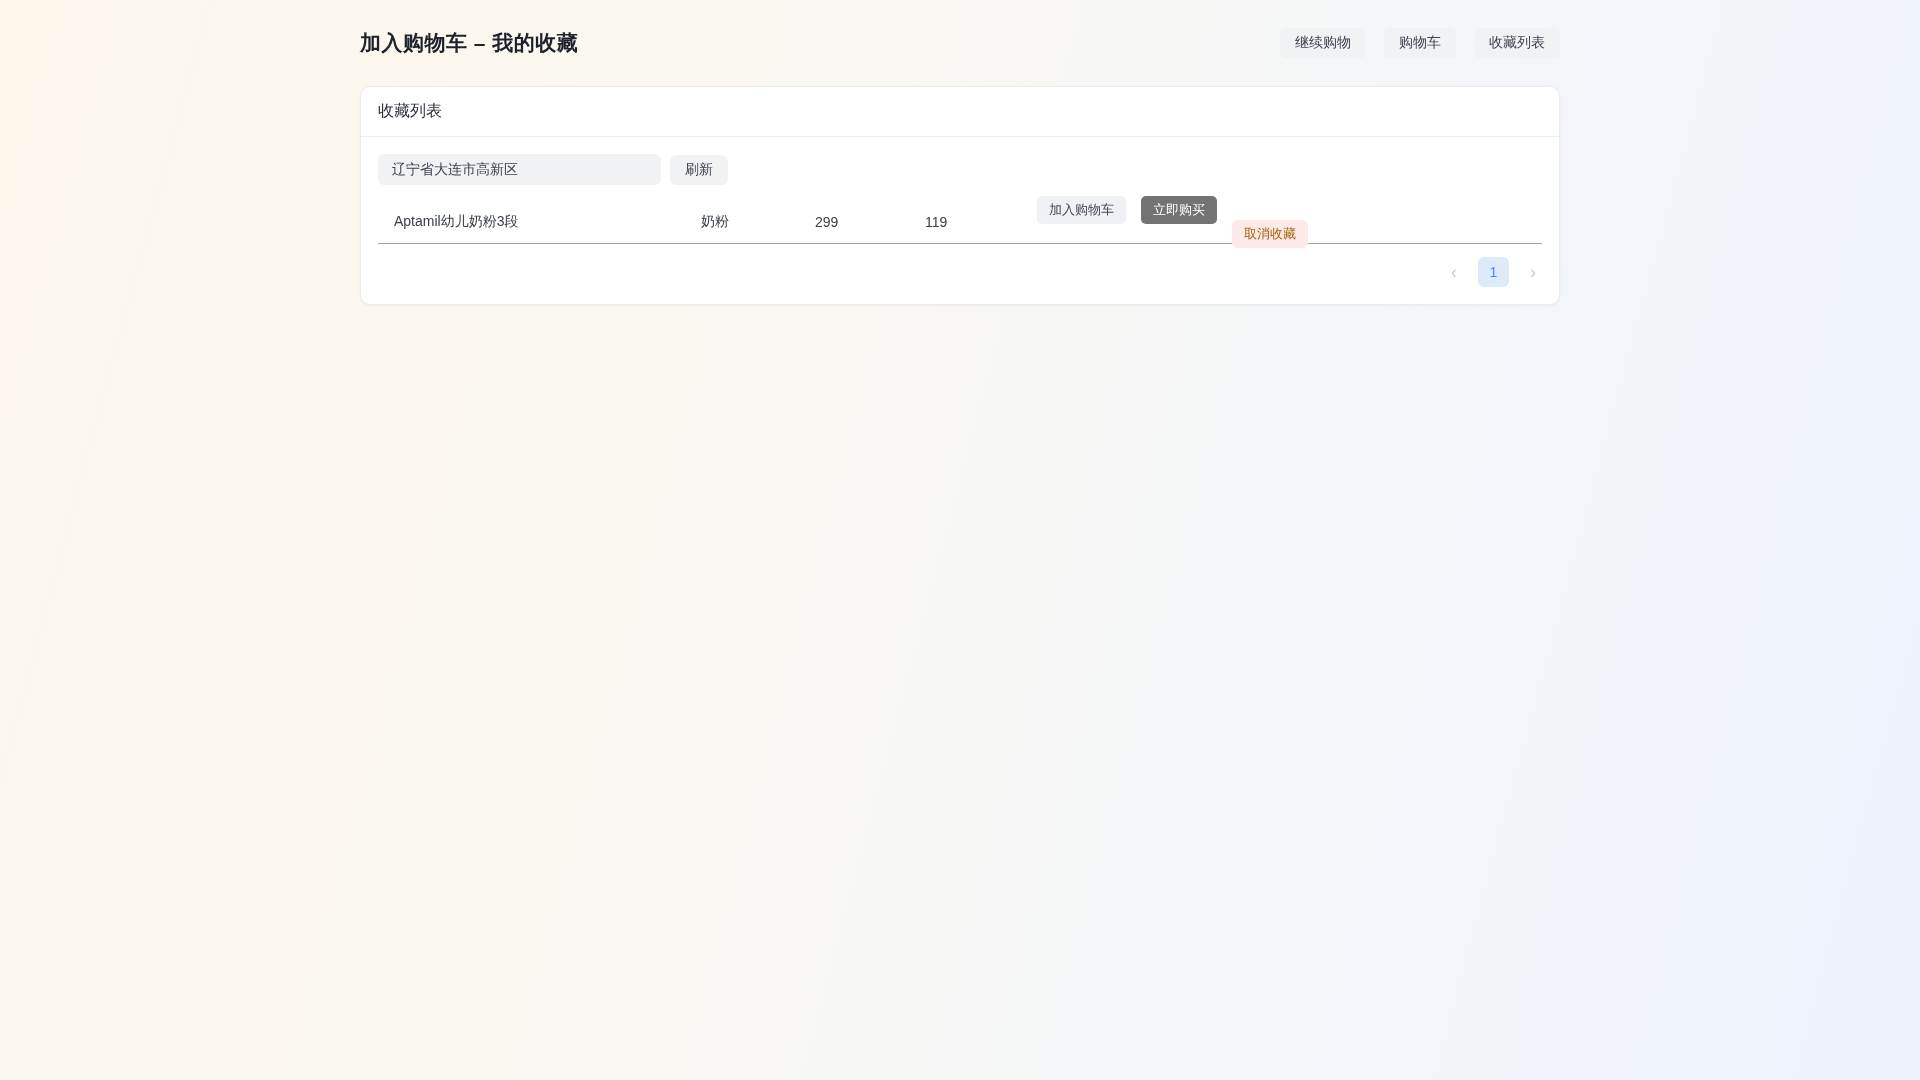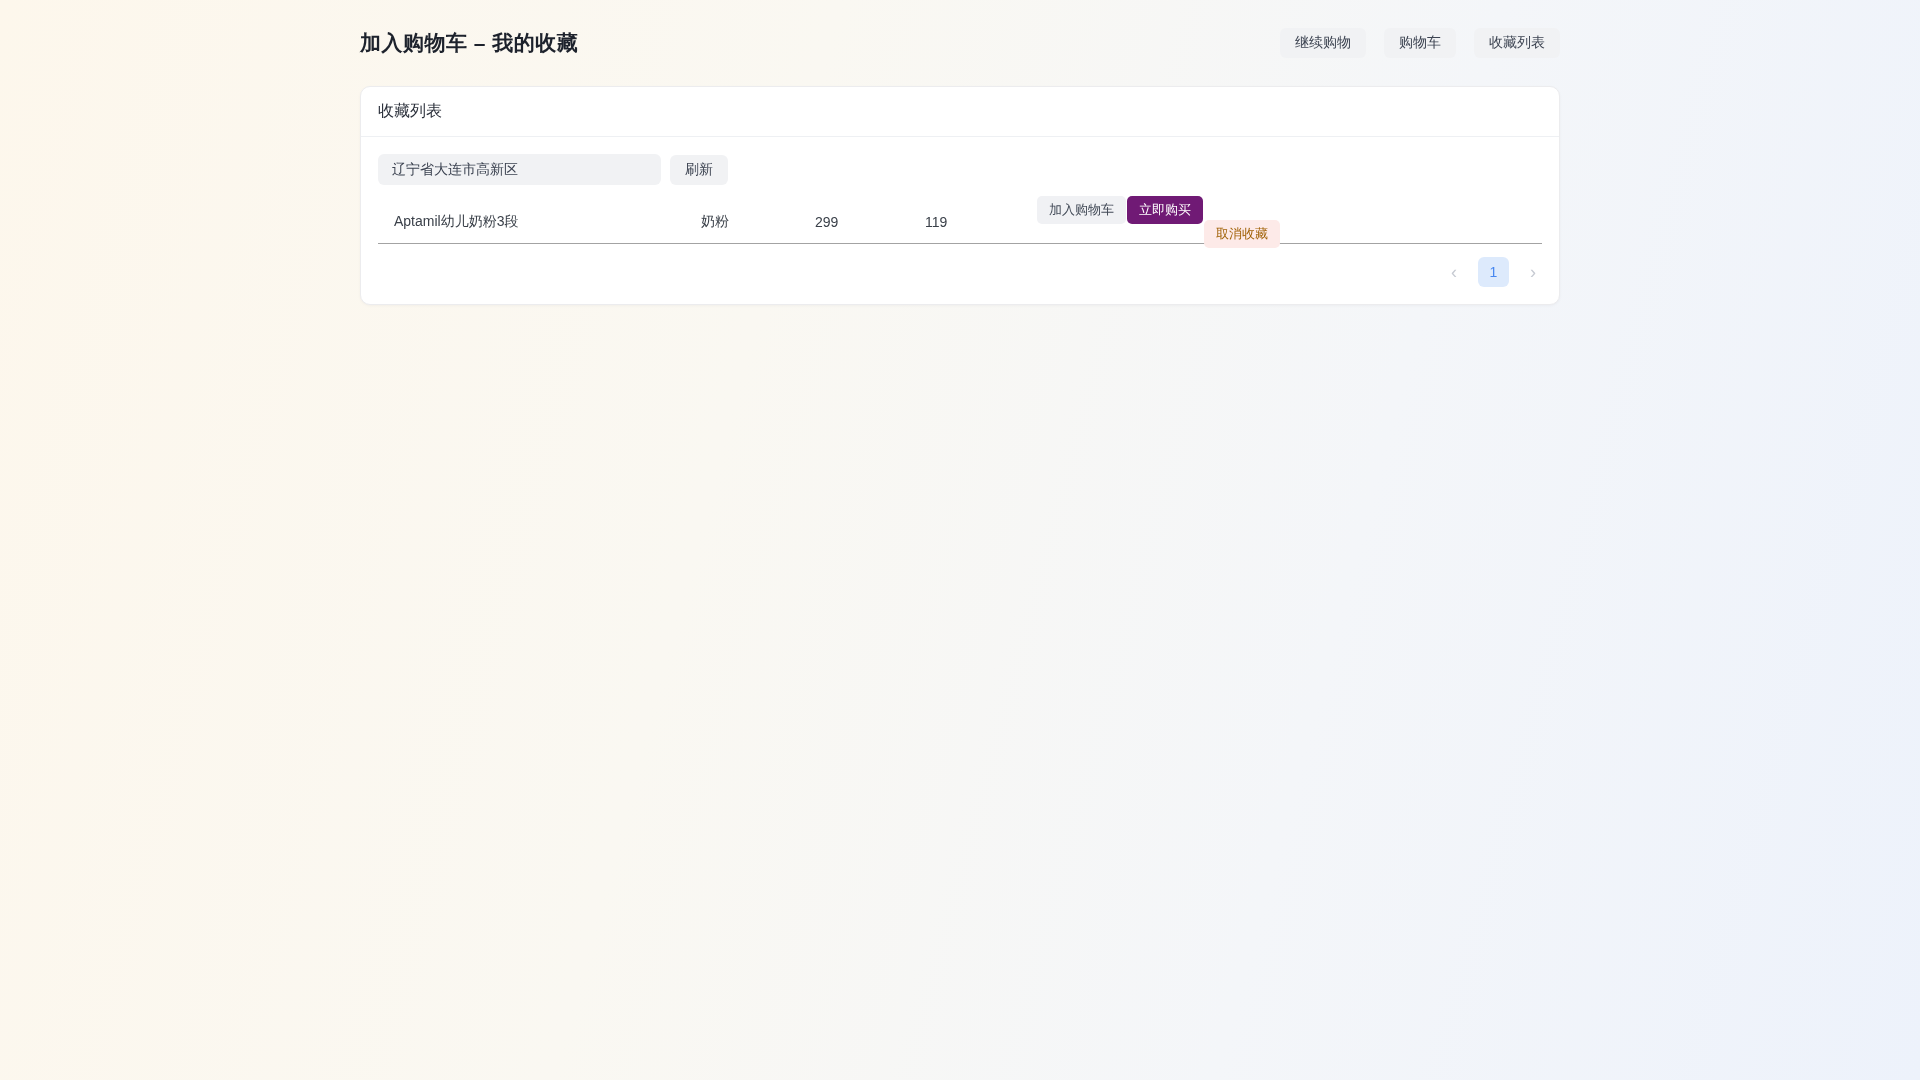--- a/index.html
+++ b/index.html
@@ -103,29 +103,29 @@
     color: #3a4049;
     padding: 0 16px;
     display: flex;
     align-items: center;
   }
   .col-name  { width: 307px; }
   .col-cat   { width: 114px; }
   .col-price { width: 110px; }
   .col-stock { width: 112px; }
   .col-ops   { flex: 1; }
-  .ops-group { display: flex; gap: 1px; }
+  .ops-group { display: flex; gap: 15px; }
   .btn-op {
     height: 28px;
     padding: 0 12px;
     font-size: 13px;
     border-radius: 5px;
   }
   .btn-op-gray { background: #f0f1f4; color: #424a57; }
-  .btn-op-blue { background: #701a75; color: #ffffff; }
+  .btn-op-blue { background: #737373; color: #ffffff; }
   .btn-op-pink { background: #fdeae8; color: #a16207; margin-top: 24px; }
   .pagination {
     display: flex;
     justify-content: flex-end;
     align-items: center;
     gap: 17px;
     margin-top: 13px;
     padding-right: 2px;
   }
   .page-chevron {

